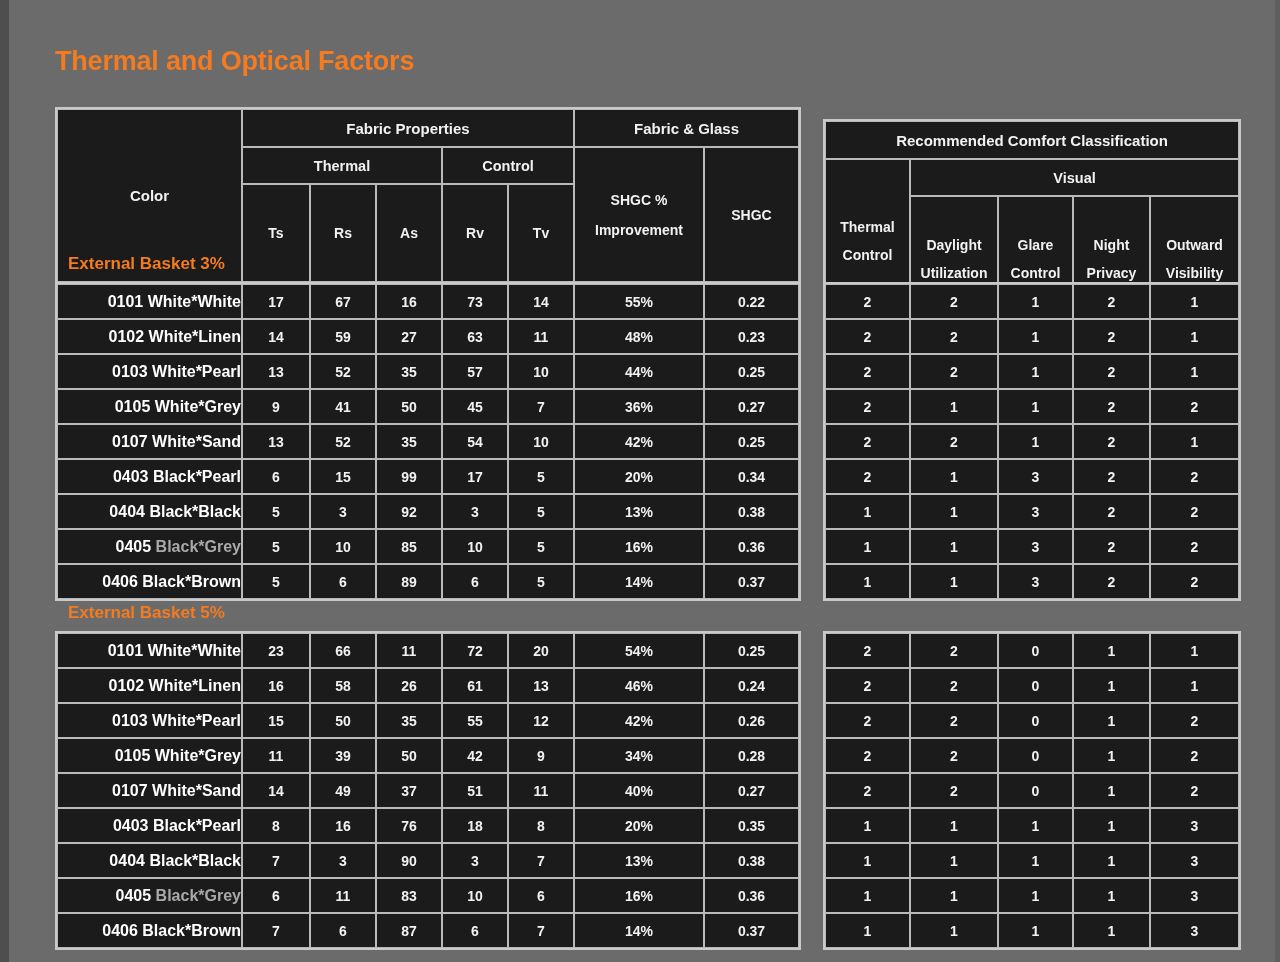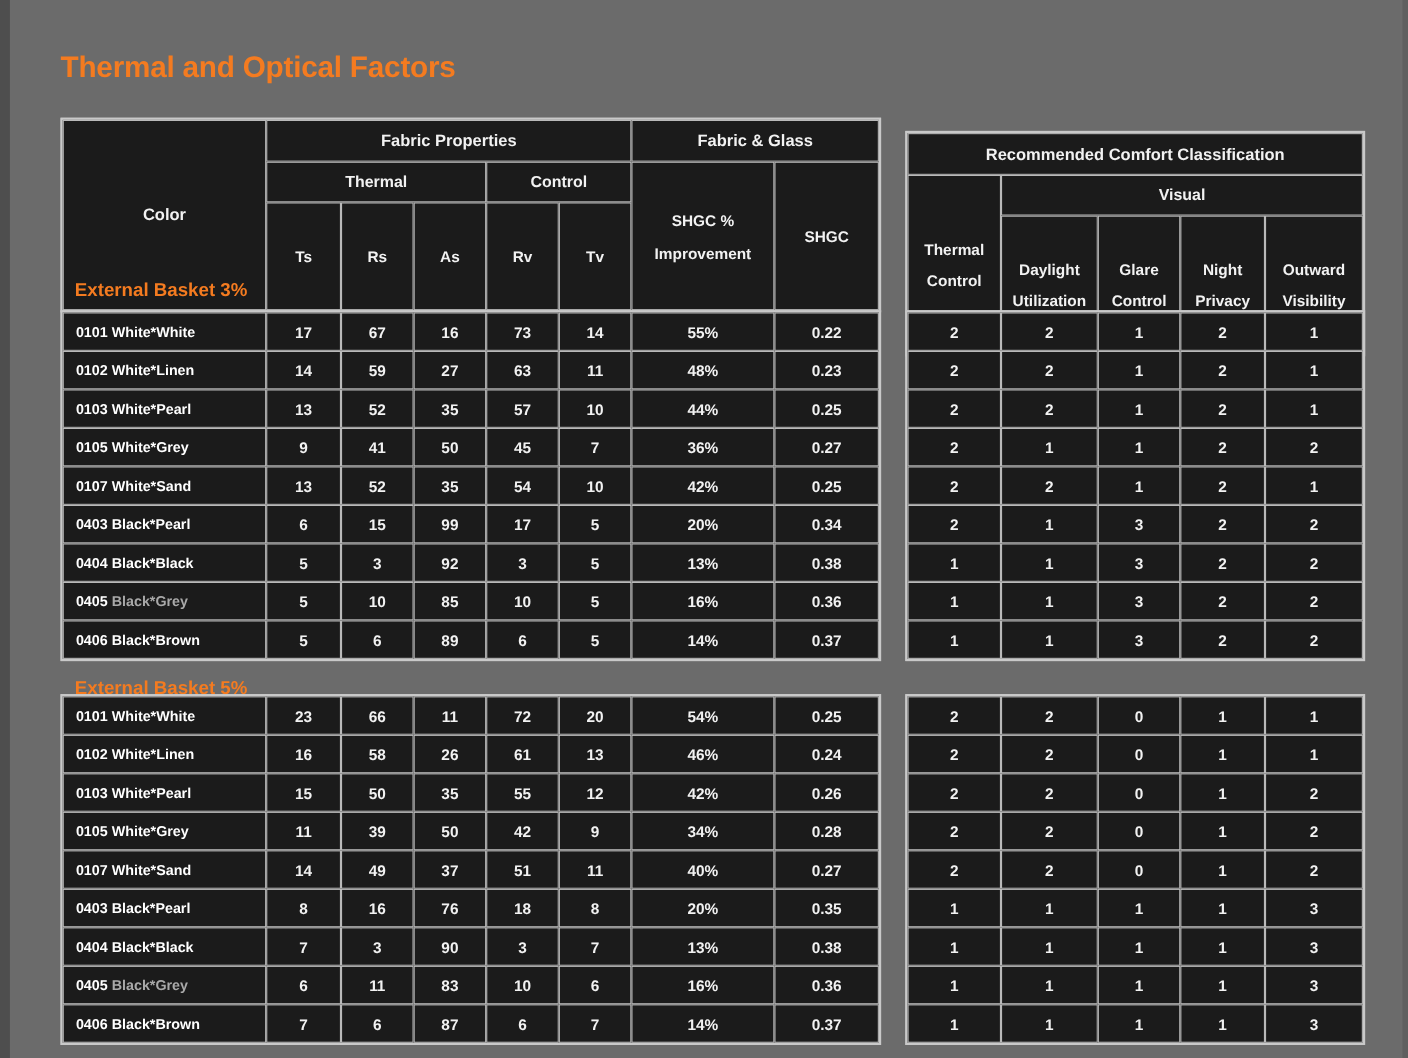--- a/index.html
+++ b/index.html
@@ -64,23 +64,23 @@
   }
   .tbl th.sub {
     font-size: 14.5px;
     font-weight: bold;
   }
   .tbl th.leaf {
     font-size: 14px;
     font-weight: bold;
   }
   .tbl td.colorcell {
-    text-align: left;
+    text-align: right;
     padding-left: 11px;
-    font-size: 13px;
+    font-size: 16px;
     white-space: nowrap;
   }
   .tbl td.colorcell .code { color: #ffffff; }
   .tbl td.colorcell .nm   { color: #ffffff; }
   .tbl td.colorcell.dim .nm { color: #a9a9a9; margin-top: 11px; }
 
   
   #left-head  { left: 55px;  top: 107px; width: 746px; }
   #left-body1 { left: 55px;  top: 282px; width: 746px; }
   #left-body2 { left: 55px;  top: 631px; width: 746px; }
@@ -92,21 +92,21 @@
 
   .section-label {
     position: absolute;
     left: 68px;
     font-size: 17px;
     font-weight: bold;
     color: #f47b20;
     white-space: nowrap;
   }
   #sec-label-1 { top: 254px; }
-  #sec-label-2 { top: 616px; text-decoration: underline; }
+  #sec-label-2 { top: 603px; }
 
   
   .tbl tbody tr { height: 35px; }
 </style>
 </head>
 <body>
 
 <div class="edge-strip-left"></div>
 <div class="edge-strip-right"></div>
 

